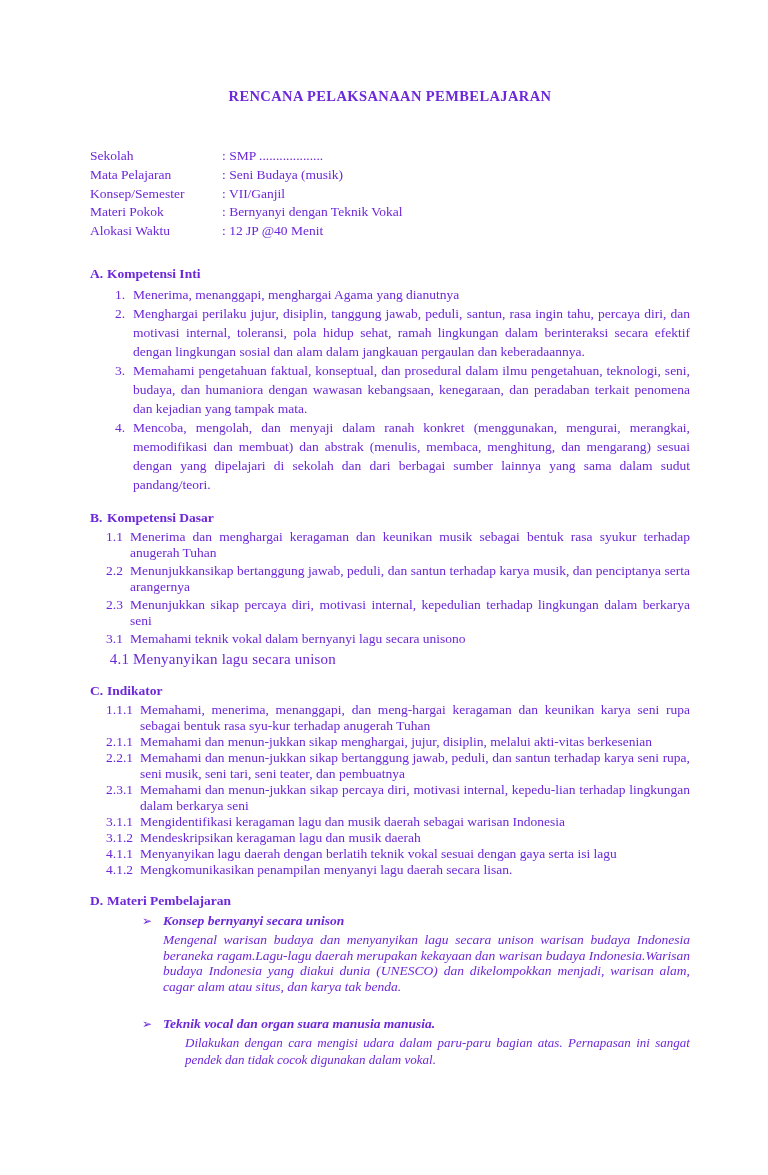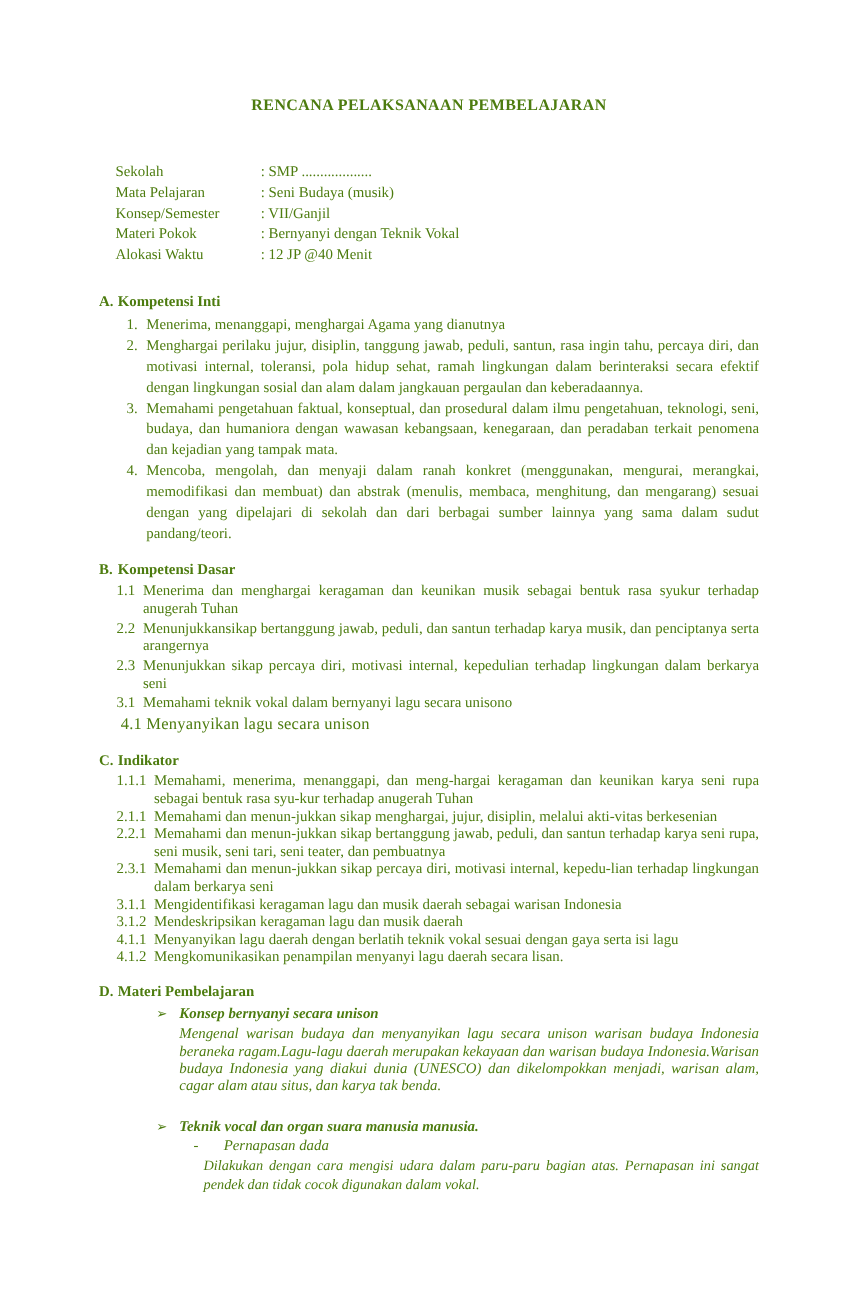--- a/index.html
+++ b/index.html
@@ -1,35 +1,35 @@
 <!DOCTYPE html>
 <html><head>
 <meta charset="utf-8">
 <style>
   html, body { margin: 0; padding: 0; background: #ffffff; }
   .page {
     position: relative;
     width: 768px;
     height: 1175px;
     background: #ffffff;
-    color: #4d7c0f;
+    color: #6d28d9;
     font-family: "Liberation Serif", serif;
     box-sizing: border-box;
     padding: 88px 78px 0 90px;
     overflow: hidden;
   }
   .title {
     text-align: center;
     font-weight: bold;
     font-size: 14.5px;
     letter-spacing: 0.4px;
     white-space: nowrap;
   }
   .info { margin-top: 42px; font-size: 13.5px; }
-  .info-row { display: flex; line-height: 18.8px; margin-left: 15px; }
+  .info-row { display: flex; line-height: 18.8px; }
   .info-label { flex: 0 0 132px; }
   .info-value { flex: 1; }
 
   .section { font-size: 13.5px; }
   .section-a { margin-top: 24px; }
   .section-b { margin-top: 15px; }
   .section-c { margin-top: 13px; }
   .section-d { margin-top: 14px; }
 
   .sec-head { display: flex; font-weight: bold; line-height: 17px; }
@@ -202,24 +202,20 @@
           <div class="btitle">Konsep bernyanyi secara unison</div>
           <div class="bbody">Mengenal warisan budaya dan menyanyikan lagu secara unison warisan budaya Indonesia beraneka ragam.Lagu-lagu daerah merupakan kekayaan dan warisan budaya Indonesia.Warisan budaya Indonesia yang diakui dunia (UNESCO) dan dikelompokkan menjadi, warisan alam, cagar alam atau situs, dan karya tak benda.</div>
         </div>
       </div>
 
       <div class="bullet bullet-gap">
         <span class="marker">➢</span>
         <div class="bcontent">
           <div class="btitle">Teknik vocal dan organ suara manusia manusia.</div>
           <div class="sub">
-            <div class="sub-head">
-              <span class="dash">-</span>
-              <span class="stitle">Pernapasan dada</span>
-            </div>
             <div class="sbody">Dilakukan dengan cara mengisi udara dalam paru-paru bagian atas. Pernapasan ini sangat pendek dan tidak cocok digunakan dalam vokal.</div>
           </div>
         </div>
       </div>
 
     </div>
   </div>
 
 </div>
 

